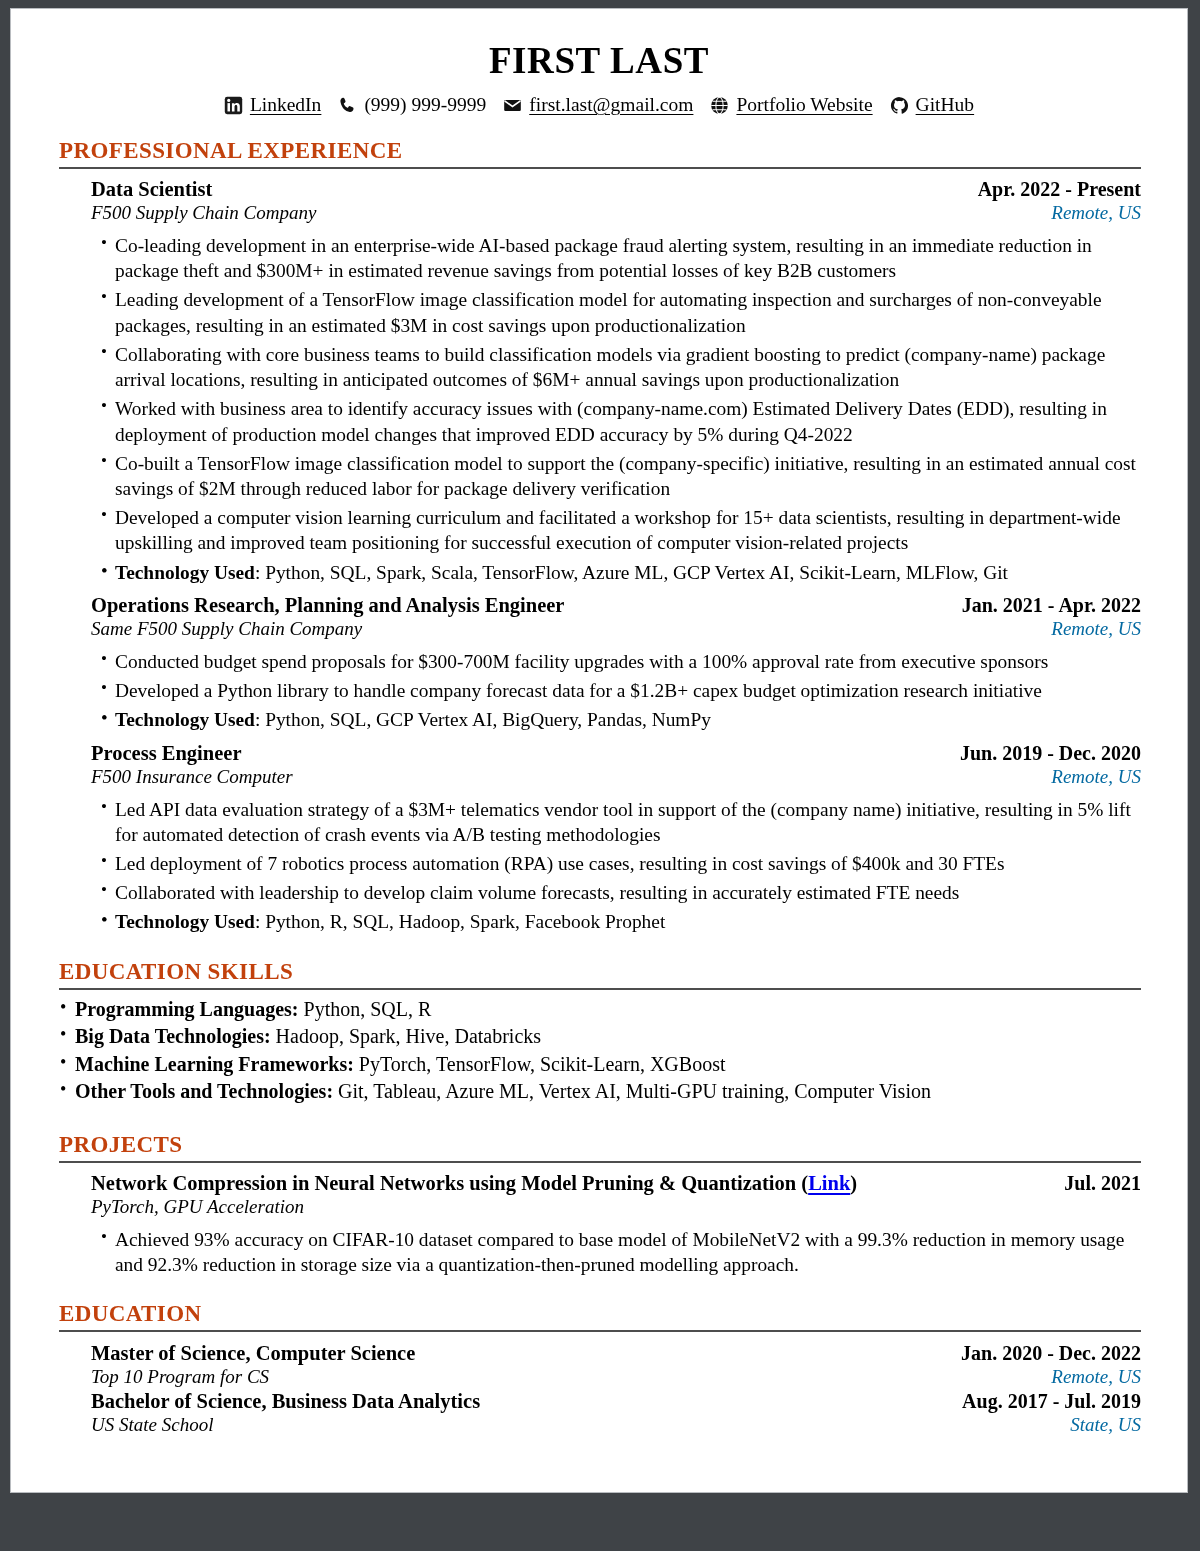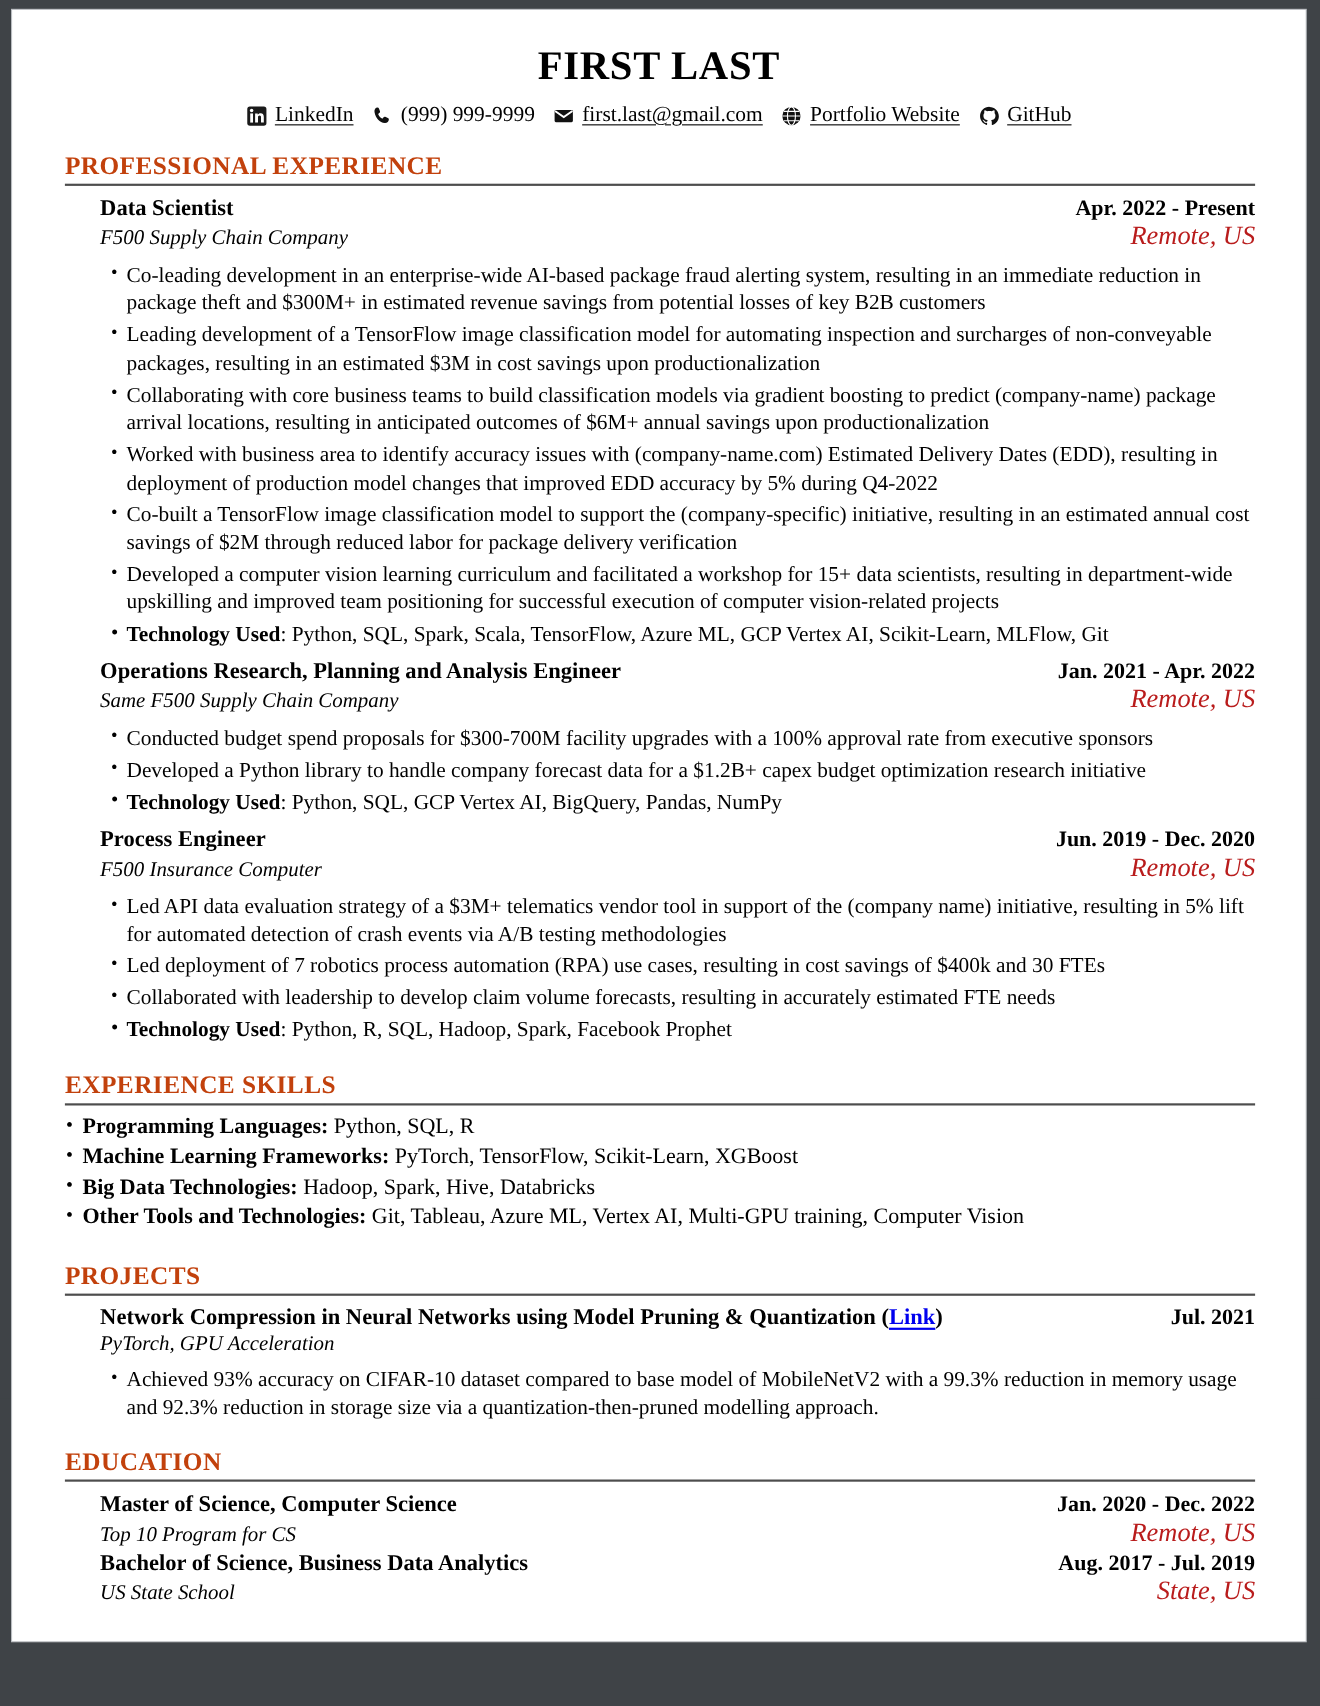--- a/index.html
+++ b/index.html
@@ -103,23 +103,23 @@
     font-weight: bold;
     color: #000;
     white-space: nowrap;
   }
   .entry-sub {
     font-size: 19px;
     font-style: italic;
     color: #000;
   }
   .entry-loc {
-    font-size: 24px;
+    font-size: 19px;
     font-style: italic;
-    color: #b91c1c;
+    color: #0369a1;
     white-space: nowrap;
   }
   .entry-head { margin-top: 9px; }
   .entry-subrow { margin-top: 1px; }
 
   
   ul.bullets {
     list-style: none;
     margin: 9px 0 0 0;
     padding: 0 46px 0 90px;
@@ -295,26 +295,26 @@
         </div>
         <ul class="bullets">
           <li>Led API data evaluation strategy of a $3M+ telematics vendor tool in support of the (company name) initiative, resulting in 5% lift for automated detection of crash events via A/B testing methodologies</li>
           <li>Led deployment of 7 robotics process automation (RPA) use cases, resulting in cost savings of $400k and 30 FTEs</li>
           <li>Collaborated with leadership to develop claim volume forecasts, resulting in accurately estimated FTE needs</li>
           <li class="tech"><b>Technology Used</b><span>: Python, R, SQL, Hadoop, Spark, Facebook Prophet</span></li>
         </ul>
       </div>
 
       <div class="section skills-sec">
-        <div class="section-title">EXPERIENCE SKILLS</div>
+        <div class="section-title">EDUCATION SKILLS</div>
         <div class="rule"></div>
         <ul class="skills">
           <li><b>Programming Languages:</b><span> Python, SQL, R</span></li>
+          <li><b>Big Data Technologies:</b><span> Hadoop, Spark, Hive, Databricks</span></li>
           <li><b>Machine Learning Frameworks:</b><span> PyTorch, TensorFlow, Scikit-Learn, XGBoost</span></li>
-          <li><b>Big Data Technologies:</b><span> Hadoop, Spark, Hive, Databricks</span></li>
           <li><b>Other Tools and Technologies:</b><span> Git, Tableau, Azure ML, Vertex AI, Multi-GPU training, Computer Vision</span></li>
         </ul>
       </div>
 
       <div class="section projects">
         <div class="section-title">PROJECTS</div>
         <div class="rule"></div>
 
         <div class="entry">
           <div class="entry-row entry-head">

